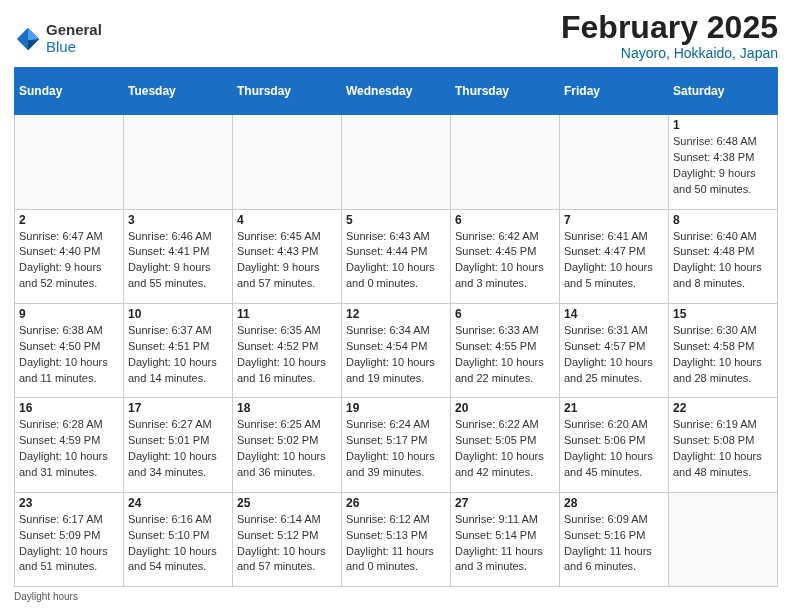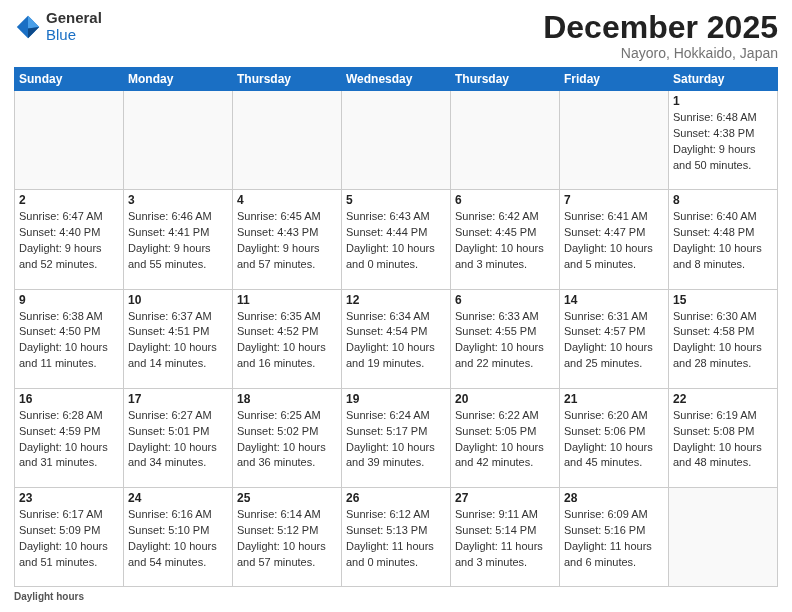--- a/index.html
+++ b/index.html
@@ -20,20 +20,21 @@
     .header {
       display: flex;
       align-items: flex-start;
       justify-content: space-between;
       margin-bottom: 6px;
     }
     .logo {
       display: flex;
       align-items: center;
       gap: 4px;
+      margin-top: 12px;
     }
     .logo-text {
       display: flex;
       flex-direction: column;
       line-height: 1.1;
     }
     .logo-general {
       font-size: 15px;
       font-weight: bold;
       color: #333;
@@ -51,35 +52,35 @@
       text-align: right;
     }
     .cal-title {
       font-size: 32px;
       font-weight: bold;
       color: #222;
       line-height: 1.1;
     }
     .cal-subtitle {
       font-size: 14px;
-      color: #737373;
+      color: #0369a1;
     }
     .calendar {
       flex: 1;
       border: 1px solid #ccc;
       border-collapse: collapse;
       width: 100%;
       table-layout: fixed;
     }
     .calendar th {
       background: #1a6fc4;
       color: #fff;
       font-size: 12px;
       font-weight: bold;
-      padding: 4px 4px;
+      padding: 16px 4px;
       text-align: left;
       border: 1px solid #1a6fc4;
     }
     .calendar td {
       border: 1px solid #ccc;
       vertical-align: top;
       padding: 3px 4px;
       font-size: 9.5px;
       color: #333;
       height: 82px;
@@ -96,50 +97,49 @@
     }
     .day-info {
       font-size: 11px;
       line-height: 1.45;
       color: #333;
     }
     .footer {
       margin-top: 4px;
       font-size: 10px;
       color: #555;
-      font-weight: bold;
     }
   </style>
 </head>
 <body>
 
 <div class="page">
   <div class="header">
     <div class="logo">
       <svg class="logo-icon" viewBox="0 0 40 40">
         <polygon points="20,4 36,20 20,36 4,20" fill="#1a6fc4"></polygon>
         <polygon points="20,4 36,20 20,22" fill="#4a9fe8"></polygon>
         <polygon points="20,22 36,20 20,36" fill="#0d4a8a"></polygon>
       </svg>
       <div class="logo-text">
         <span class="logo-general">General</span>
         <span class="logo-blue">Blue</span>
       </div>
     </div>
     <div class="title-block">
-      <div class="cal-title">December 2025</div>
+      <div class="cal-title">February 2025</div>
       <div class="cal-subtitle">Nayoro, Hokkaido, Japan</div>
     </div>
   </div>
 
   <table class="calendar">
     <thead>
       <tr>
       <th>Sunday</th>
-          <th>Monday</th>
+          <th>Tuesday</th>
           <th>Thursday</th>
           <th>Wednesday</th>
           <th>Thursday</th>
           <th>Friday</th>
           <th>Saturday</th>
         </tr>
     </thead>
     <tbody id="calendar-body">
     <tr>
           <td class="empty"></td>

